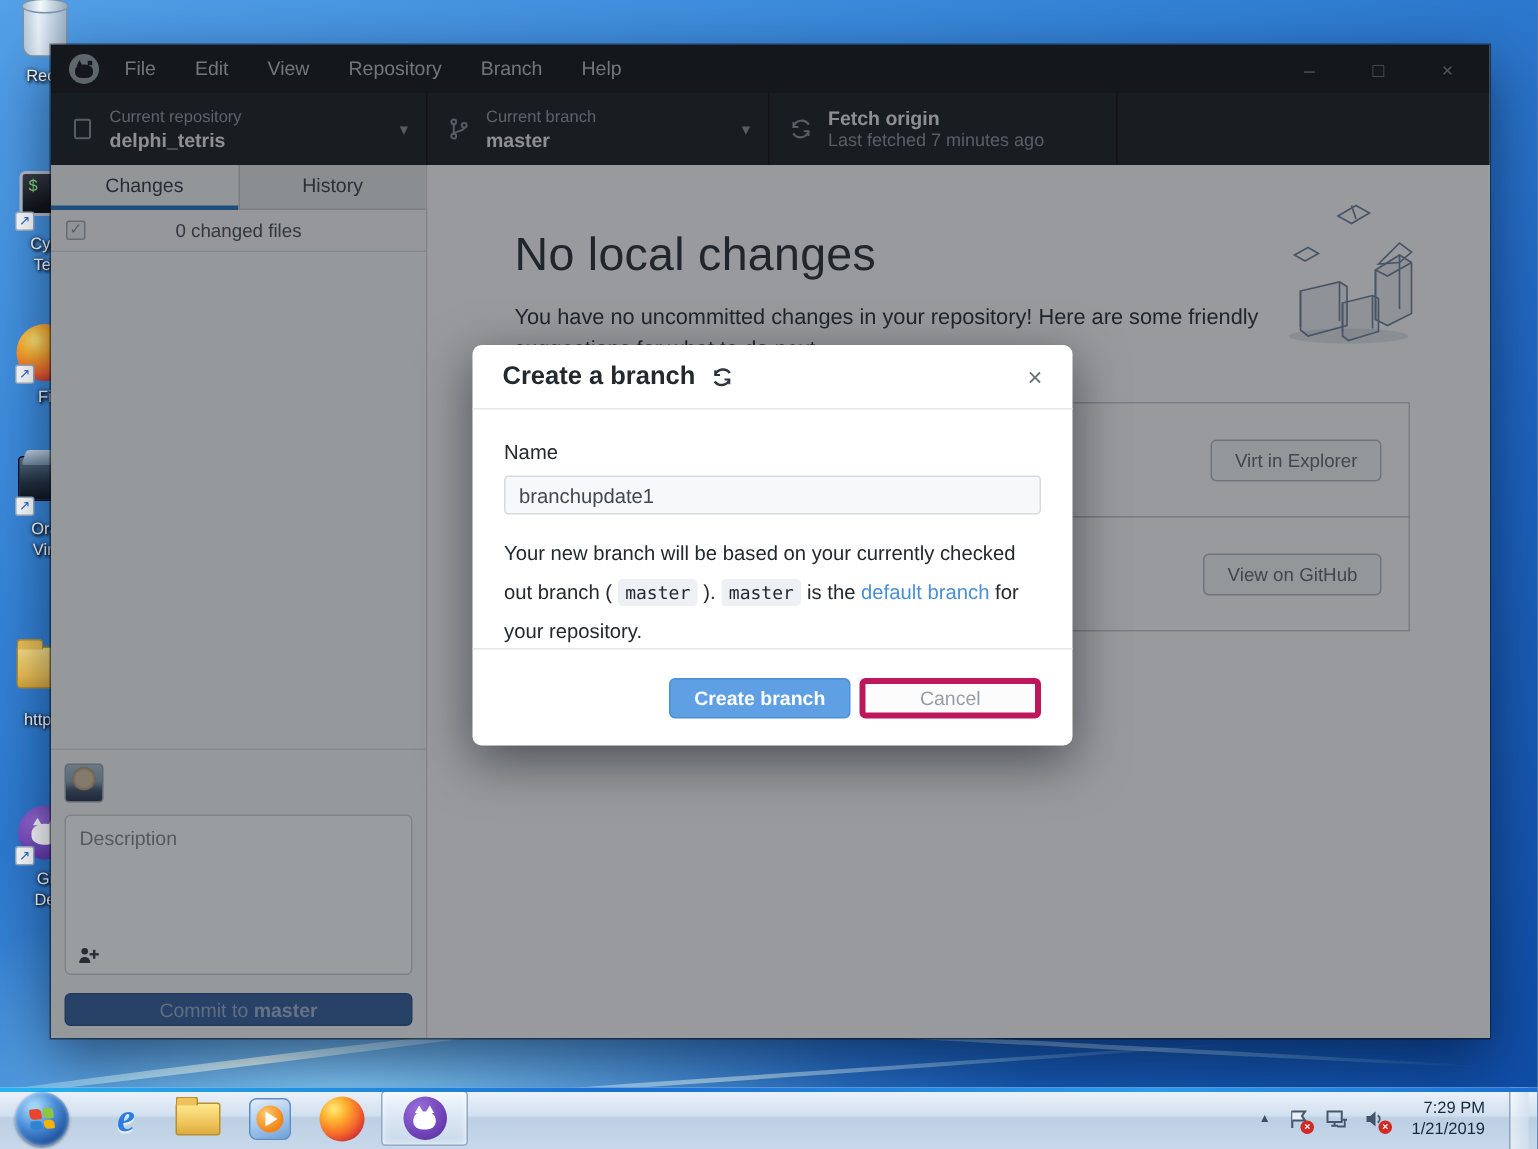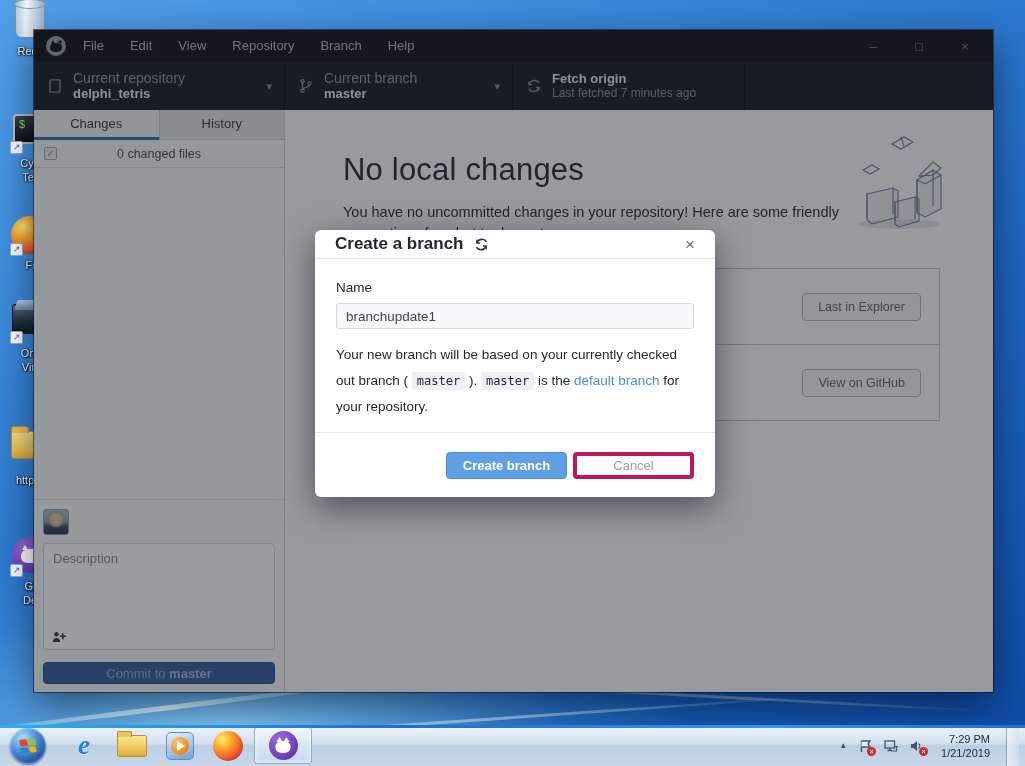--- a/index.html
+++ b/index.html
@@ -45,21 +45,21 @@
   .octo:before { content:""; position:absolute; left:4px; top:7px; width:12px; height:9px; background:#1d2125; border-radius:45% 45% 40% 40%; }
   .octo:after { content:""; position:absolute; left:5px; top:4px; width:0; height:0; border-style:solid; border-width:0 2.5px 4px 2.5px; border-color:transparent transparent #1d2125; box-shadow:7px 0 0 -0.5px #1d2125; }
   .mitem { padding:0 13px; line-height:32px; cursor:default; }
   .winctl { margin-left:auto; display:flex; align-items:center; gap:26px; padding-right:18px; color:#82898f; font-size:13px; }
   .winctl span { width:20px; text-align:center; }
 
   .toolbar { height:48px; background:#24292e; display:flex; flex:0 0 auto; }
   .tsec { display:flex; align-items:center; padding-left:13px; border-right:1px solid #17191d; color:#8b949d; }
   .tsec .ticon { flex:0 0 auto; margin-right:10px; display:flex; }
   .tsec .tx { line-height:15px; }
-  .tsec .tlab { font-size:14px; color:#949ca4; }
+  .tsec .tlab { font-size:11px; color:#949ca4; }
   .tsec .tval { font-size:13px; color:#e4e7ea; font-weight:bold; }
   .tsec .tsub { font-size:12px; color:#8d959d; font-weight:normal; }
   .tsec .caret { margin-left:auto; margin-right:12px; color:#8b949d; font-size:11px; }
   .tsec1 { width:251px; } .tsec2 { width:228px; } .tsec3 { width:232px; }
 
   .content { flex:1; display:flex; min-height:0; }
 
   
   .sidebar { width:251px; background:#f6f7f9; border-right:1px solid #d2d4d7; display:flex; flex-direction:column;justify-content:flex-end; }
   .tabs { height:30px; display:flex; flex:0 0 auto; font-size:13px; color:#3c4146; }
@@ -91,21 +91,21 @@
   .cards { position:absolute; left:55px; top:158px; width:600px; }
   .card { height:77px; border:1px solid #c7cacd; position:relative; }
   .card + .card { margin-top:-1px; }
   .gbtn { position:absolute; right:18px; top:50%; transform:translateY(-50%); padding:6px 15px; font-size:12.5px; color:#686e75; background:#f2f3f5; border:1px solid #b6b9bd; border-radius:4px; font-family:"Liberation Sans",sans-serif; }
 
   .dimmer { position:absolute; inset:0; background:rgba(8,13,18,.40); z-index:4; }
 
   
   .dialog { position:absolute; left:315px; top:230px; width:400px; height:267px; background:#fff; border-radius:6px; z-index:6;
     box-shadow:0 10px 34px rgba(0,5,15,.5); }
-  .dhead { height:29px; display:flex; align-items:center; padding:0 20px; border-bottom:1px solid #e4e6e8; }
+  .dhead { height:43px; display:flex; align-items:center; padding:0 20px; border-bottom:1px solid #e4e6e8; }
   .dtitle { font-size:17px; font-weight:bold; color:#24292e; }
   .dsync { margin-left:10px; display:flex; color:#2f353b; }
   .dclose { margin-left:auto; color:#6b7177; font-size:17px; line-height:17px; cursor:default; }
   .dbody { padding:21px 21px 0; }
   .dlabel { display:block; font-size:13.5px; color:#24292e; margin-bottom:8px; }
   .dinput { width:100%; height:26px; background:#f6f8fa; border:1px solid #d7dadd; border-radius:3px; padding:0 9px; font-size:13.5px; color:#43484e; font-family:"Liberation Sans",sans-serif; }
   .dtext { margin-top:13px; font-size:13.5px; color:#24292e; line-height:26px; }
   .code { font-family:"DejaVu Sans Mono","Liberation Mono",monospace; font-size:12px; background:#edf1f6; padding:2px 5px; border-radius:3px; }
   .dlink { color:#4a90d9; }
   .dfoot { position:absolute; left:0; right:0; bottom:0; height:65px; border-top:1px solid #e4e6e8; display:flex; align-items:center; justify-content:flex-end; gap:6px; padding-right:21px; }
@@ -301,21 +301,21 @@
           <path d="M58 70l20-5 4 2v22l-20 6-4-3z" fill="#8b98aa" fill-opacity=".12"></path>
           <path d="M58 70v19M78 65v22"></path>
           <path d="M80 48l16-10 8 5v34l-16 8-8-4z" fill="#8b98aa" fill-opacity=".12"></path>
           <path d="M80 48v33M96 38v36M80 48l8 4 16-9"></path>
           <path d="M82 44l14-14 8 6-8 7z"></path>
           <ellipse cx="62" cy="92" rx="40" ry="5" stroke="none" fill="#7d8ca1" fill-opacity=".18"></ellipse>
         </svg>
       </div>
       <div class="cards">
         <div class="card">
-          <button class="gbtn">Last in Explorer</button>
+          <button class="gbtn">Virt in Explorer</button>
         </div>
         <div class="card">
           <button class="gbtn">View on GitHub</button>
         </div>
       </div>
     </div>
   </div>
 
   <div class="dimmer"></div>
 </div>

